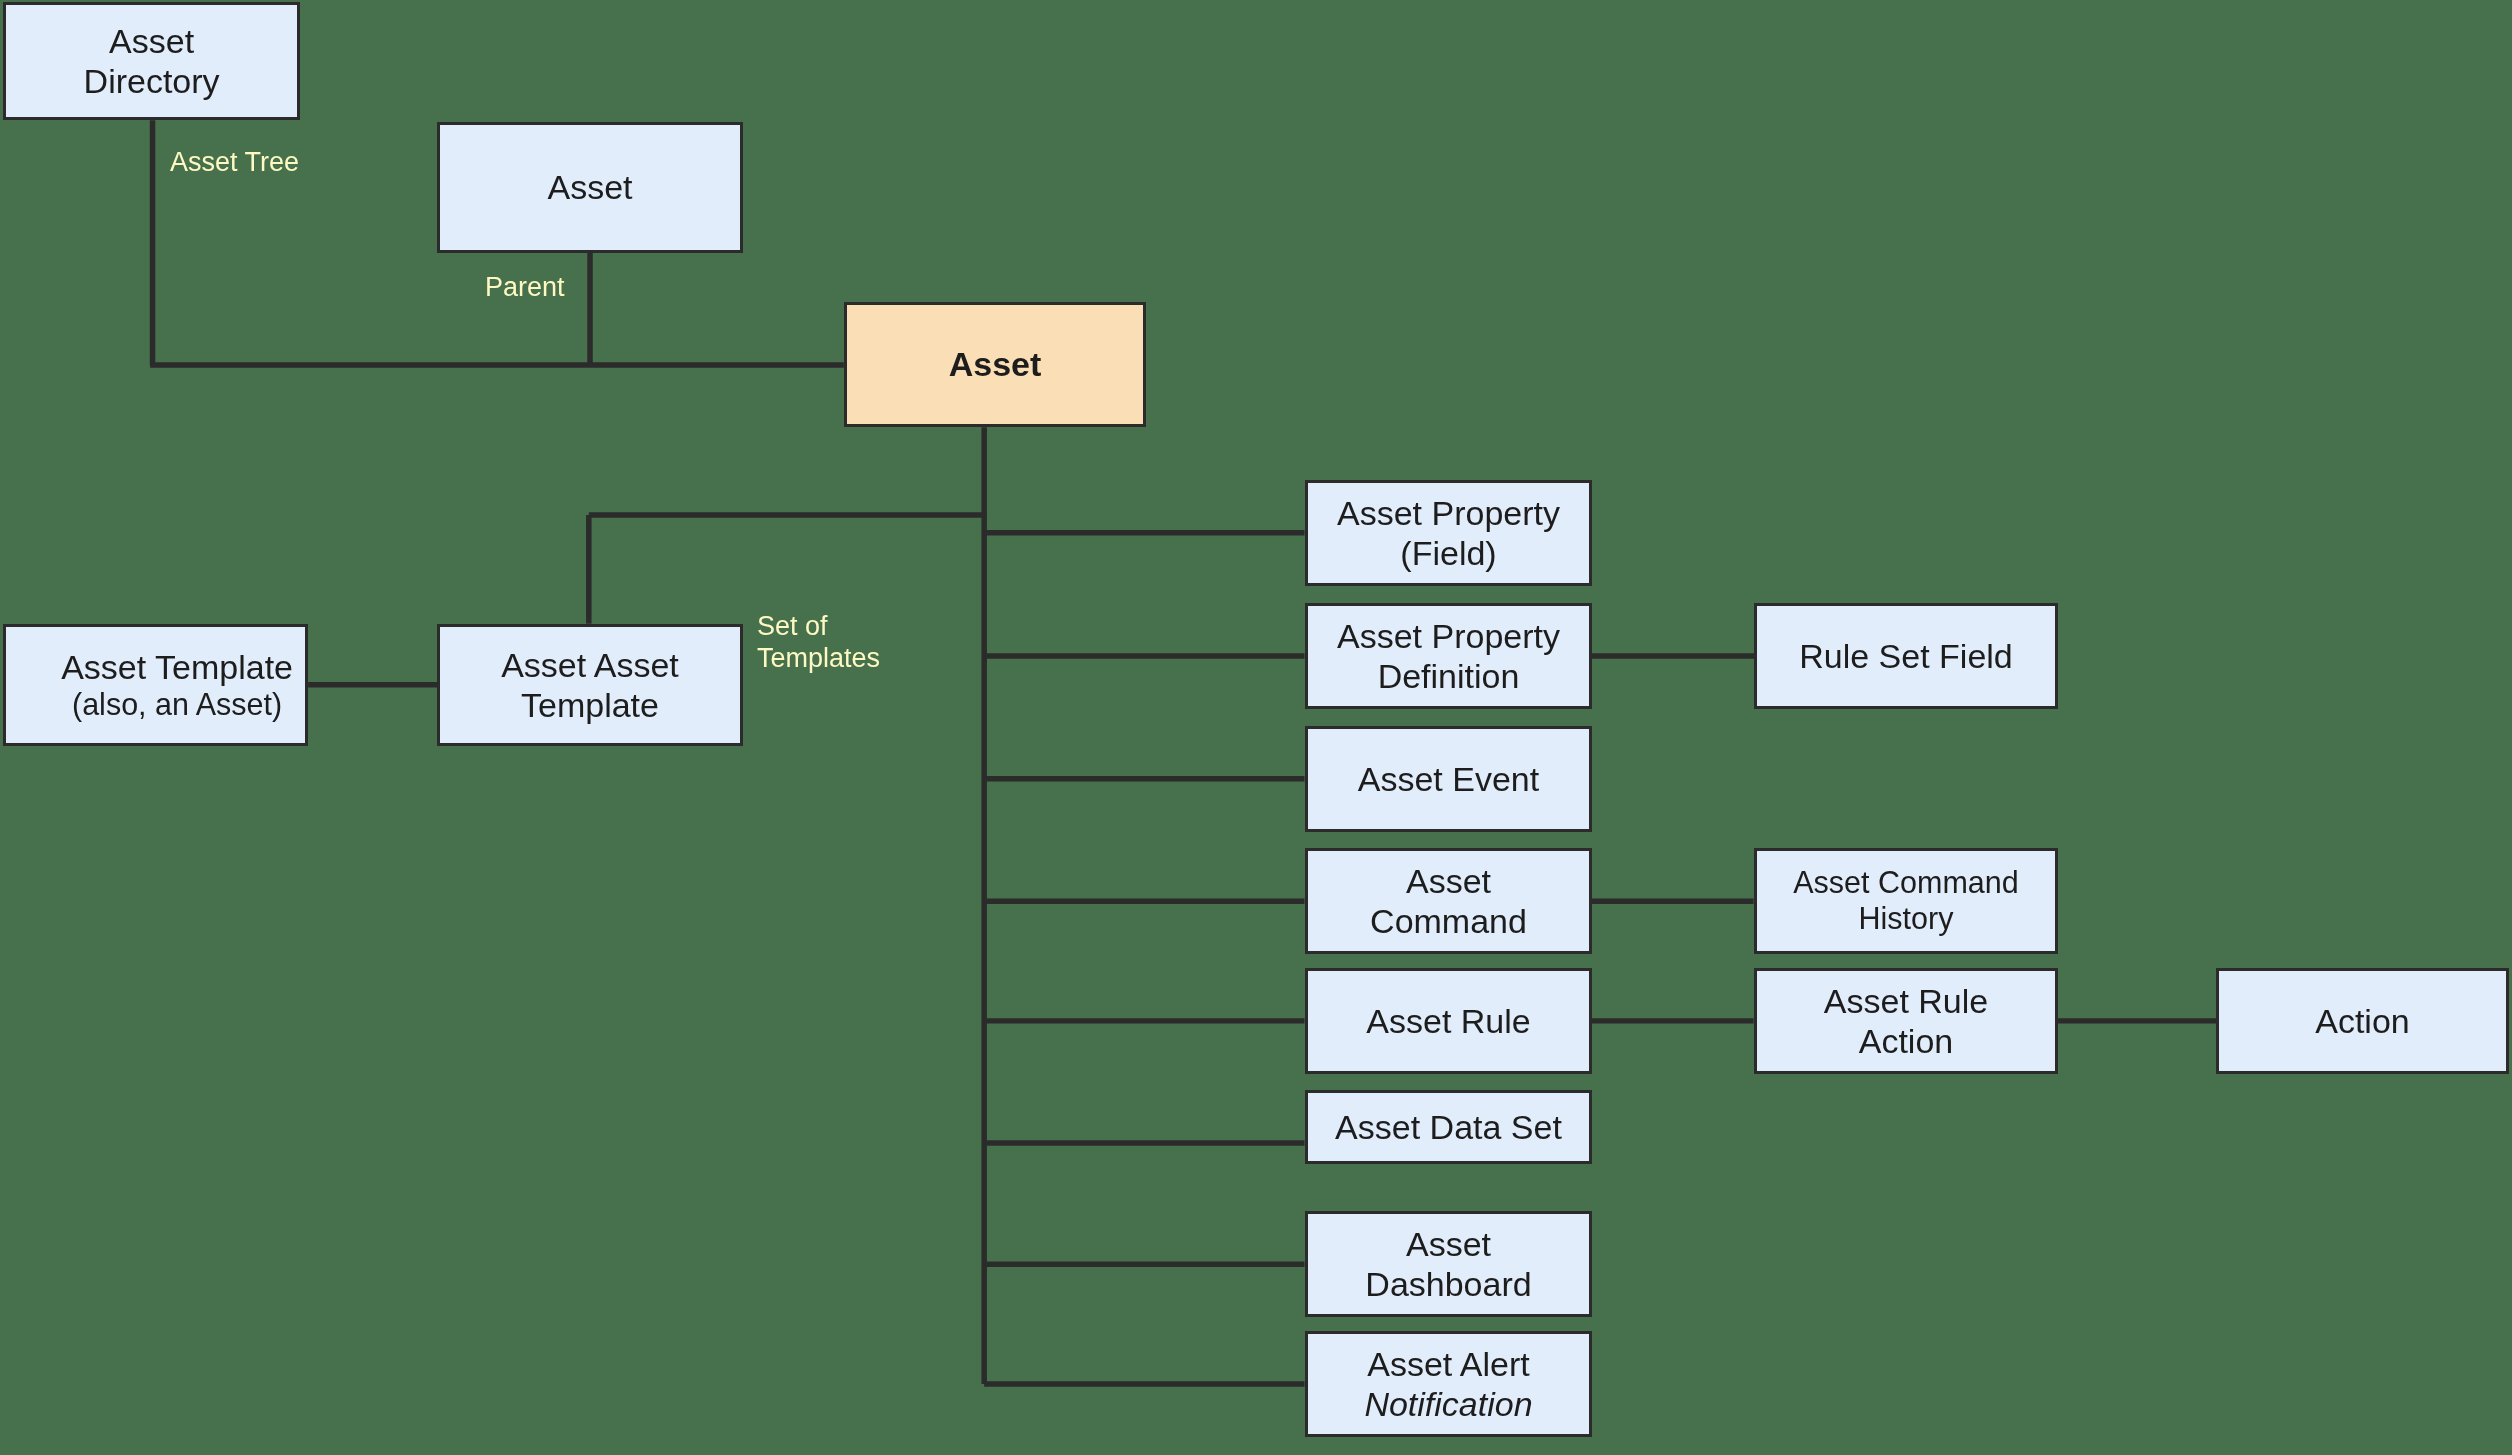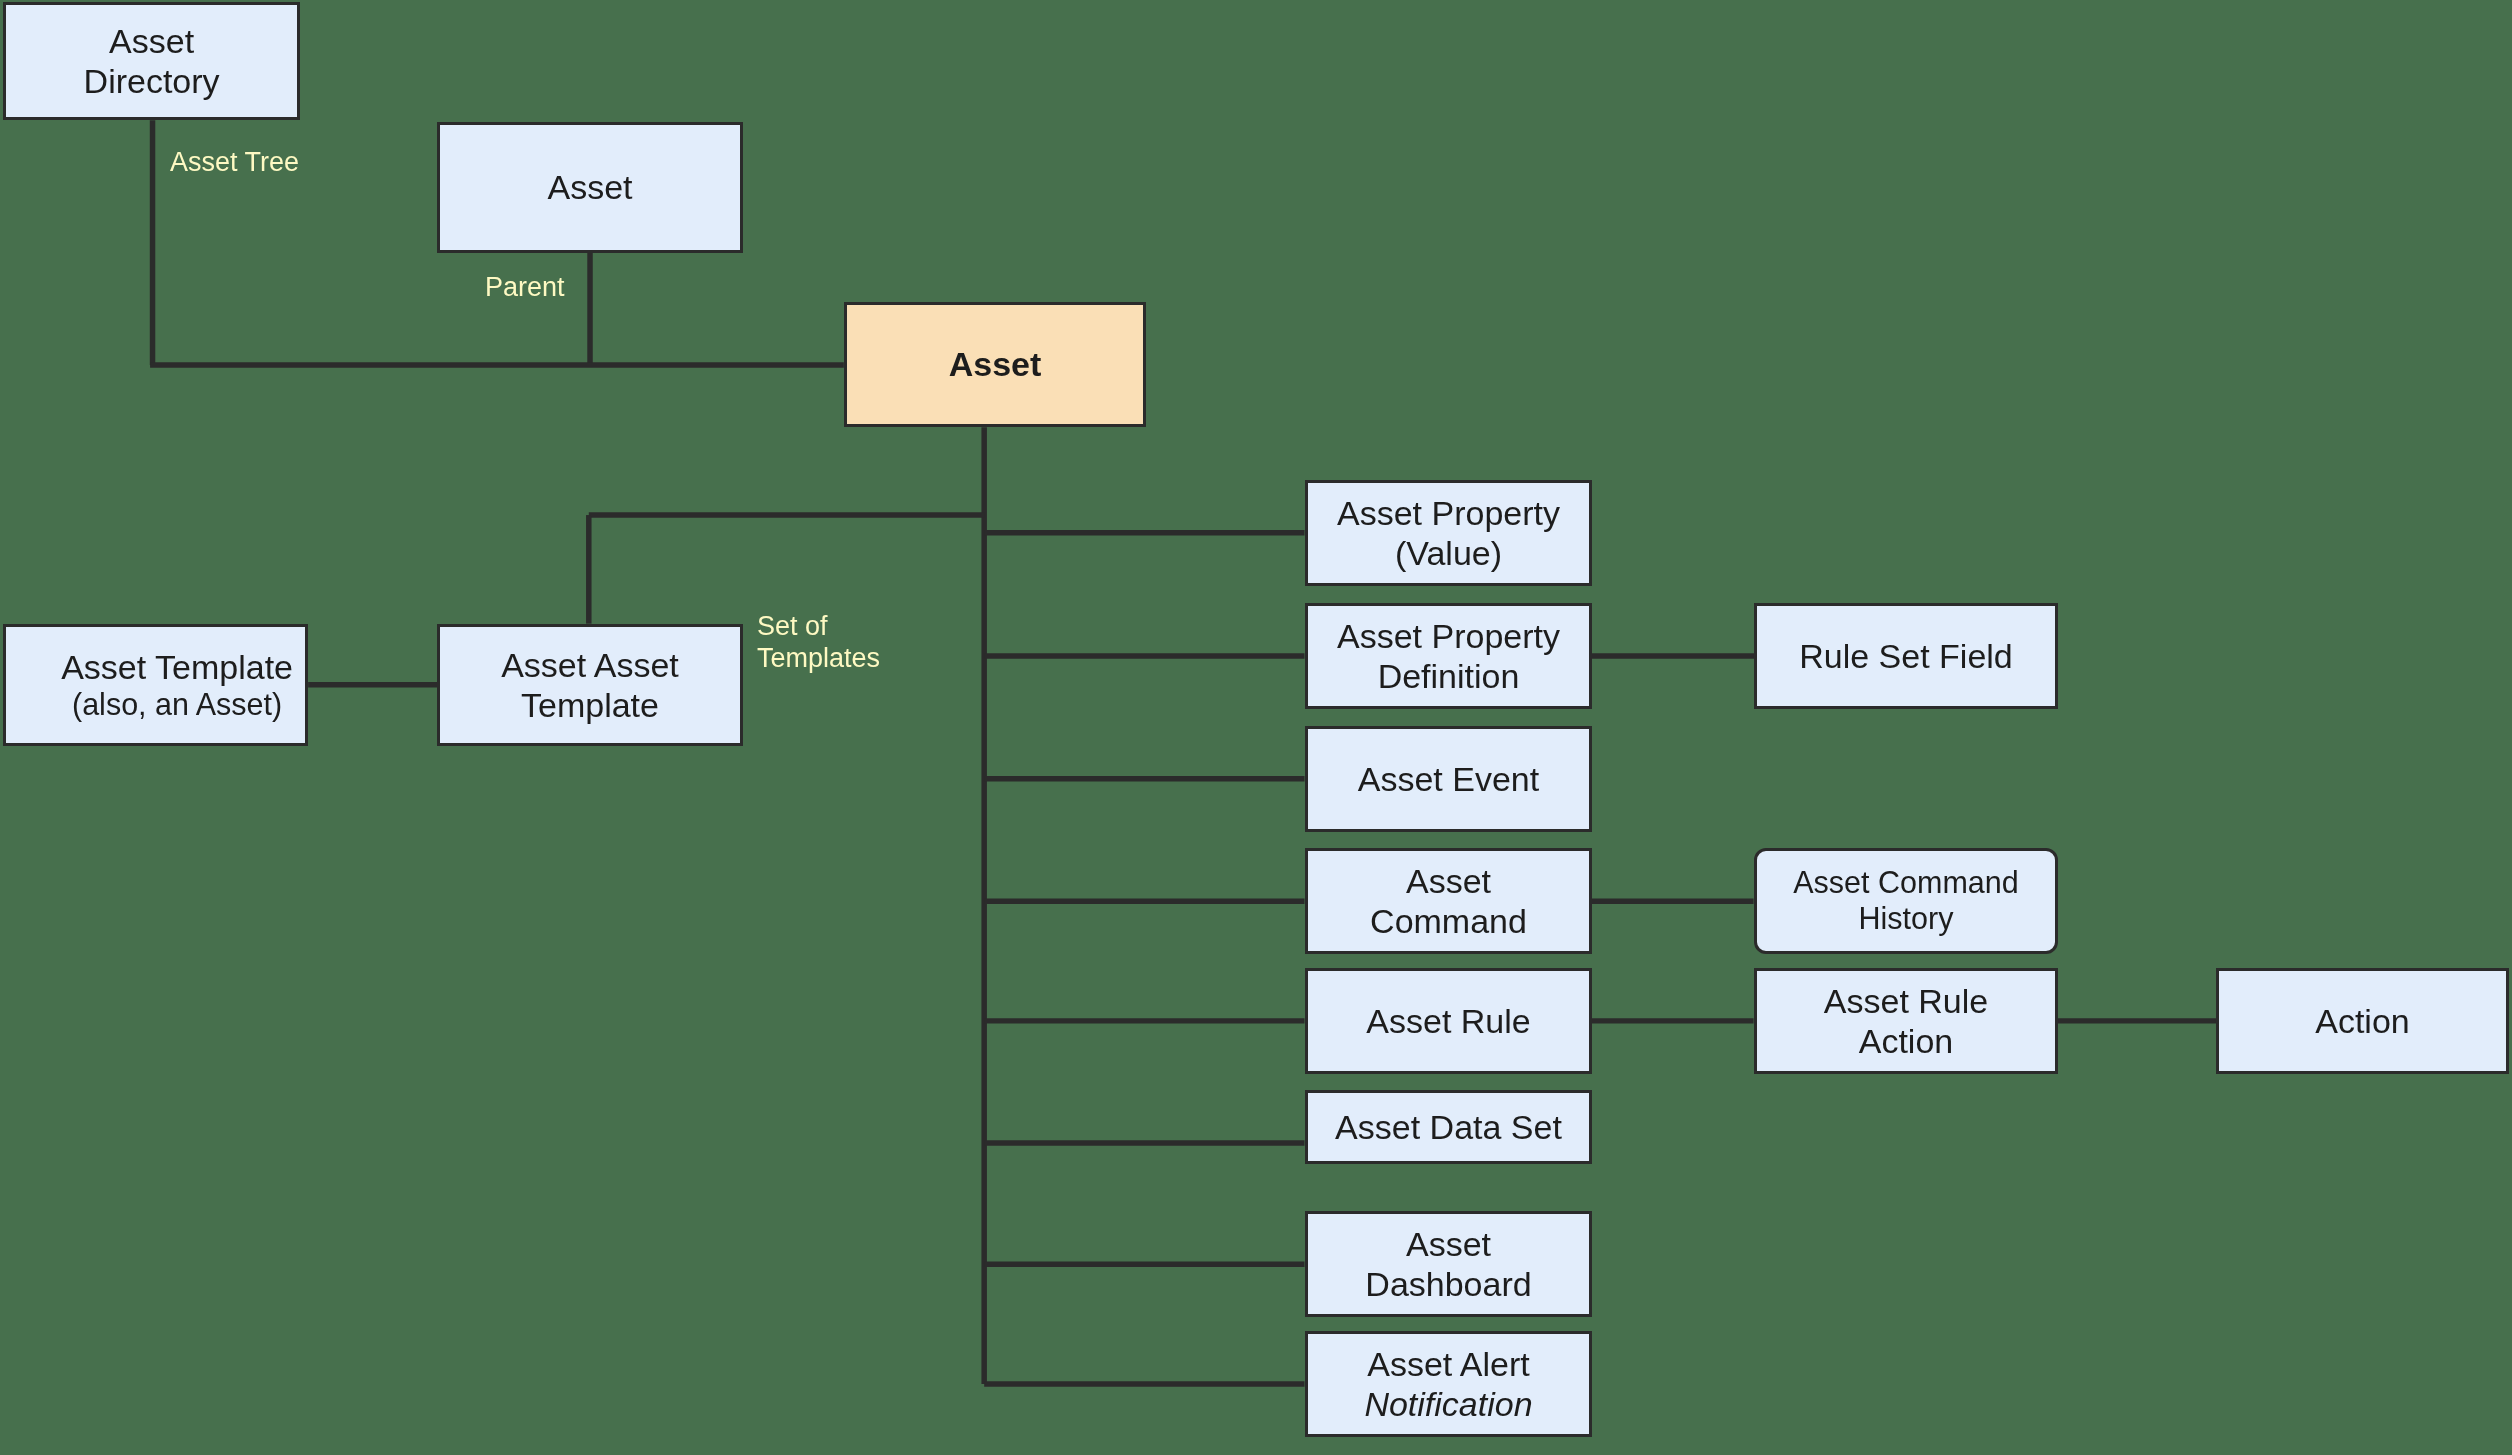--- a/index.html
+++ b/index.html
@@ -127,21 +127,21 @@
   <div class="node" style="left:437px; top:624px; width:306px; height:122px;">
     <span class="lines">
       <span class="l1">Asset Asset</span>
       <span class="l2">Template</span>
     </span>
   </div>
 
   <div class="node" style="left:1305px; top:480px; width:287px; height:106px;">
     <span class="lines">
       <span class="l1">Asset Property</span>
-      <span class="l2">(Value)</span>
+      <span class="l2">(Field)</span>
     </span>
   </div>
 
   <div class="node" style="left:1305px; top:603px; width:287px; height:106px;">
     <span class="lines">
       <span class="l1">Asset Property</span>
       <span class="l2">Definition</span>
     </span>
   </div>
 
@@ -157,21 +157,21 @@
     </span>
   </div>
 
   <div class="node" style="left:1305px; top:848px; width:287px; height:106px;">
     <span class="lines">
       <span class="l1">Asset</span>
       <span class="l2">Command</span>
     </span>
   </div>
 
-  <div class="node" style="left:1754px; top:848px; width:304px; height:106px; font-size:30.5px;border-radius:12px;">
+  <div class="node" style="left:1754px; top:848px; width:304px; height:106px; font-size:30.5px;">
     <span class="lines">
       <span class="l1">Asset Command</span>
       <span class="l2">History</span>
     </span>
   </div>
 
   <div class="node" style="left:1305px; top:968px; width:287px; height:106px;">
     <span class="lines">
       <span class="l1">Asset Rule</span>
     </span>

